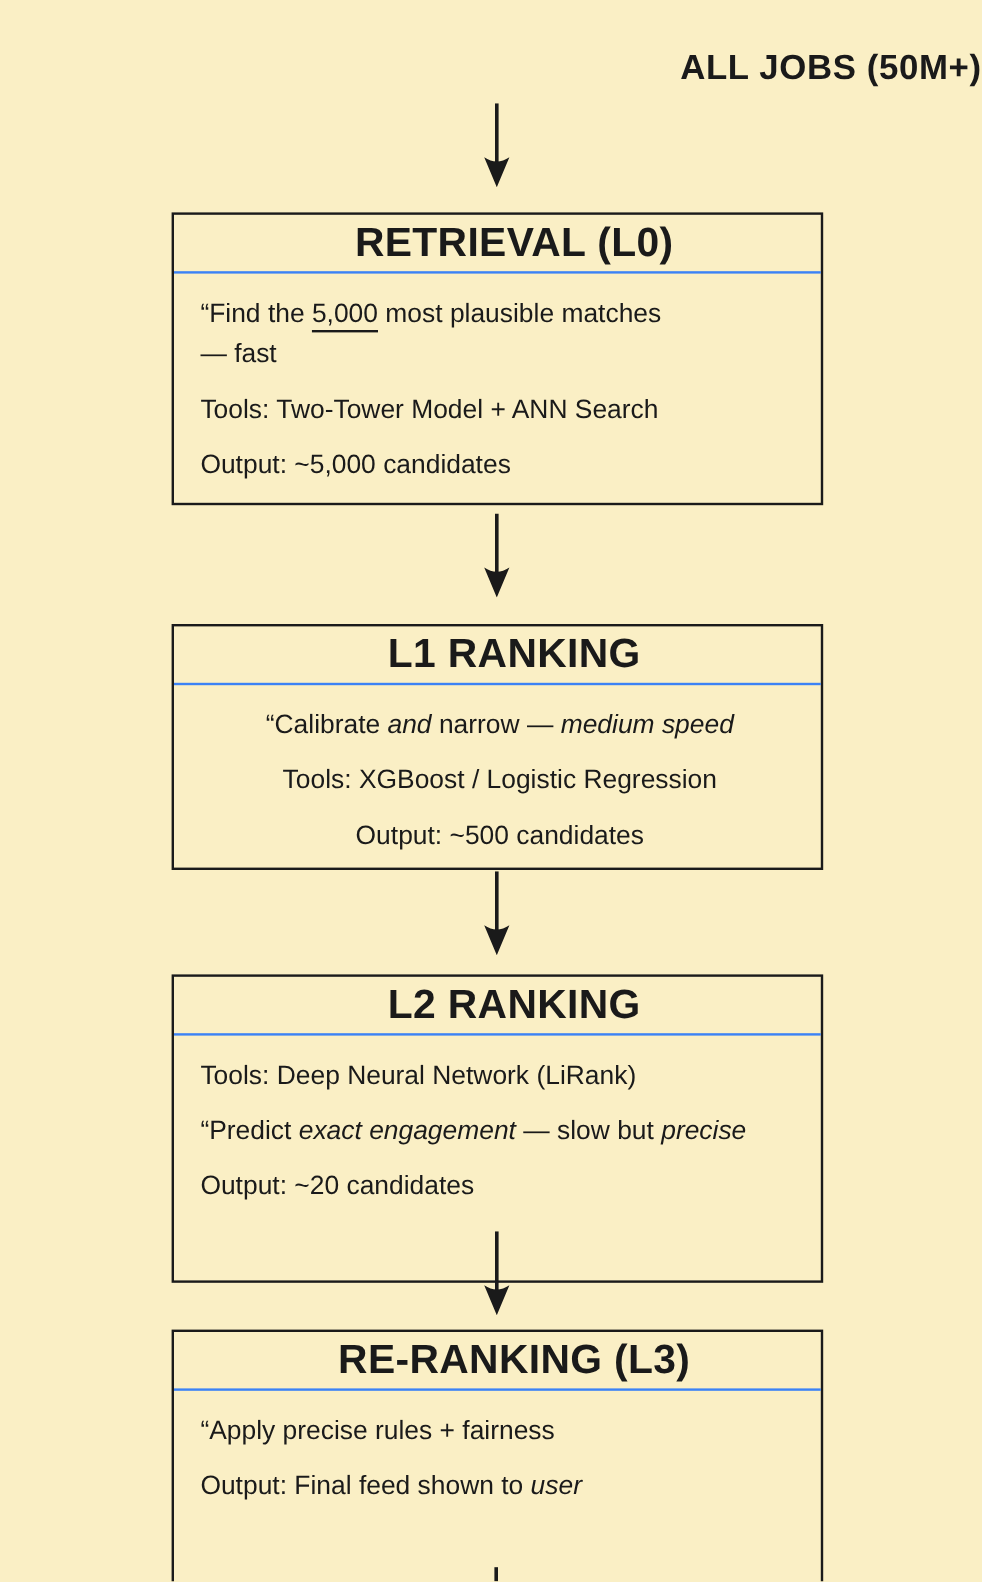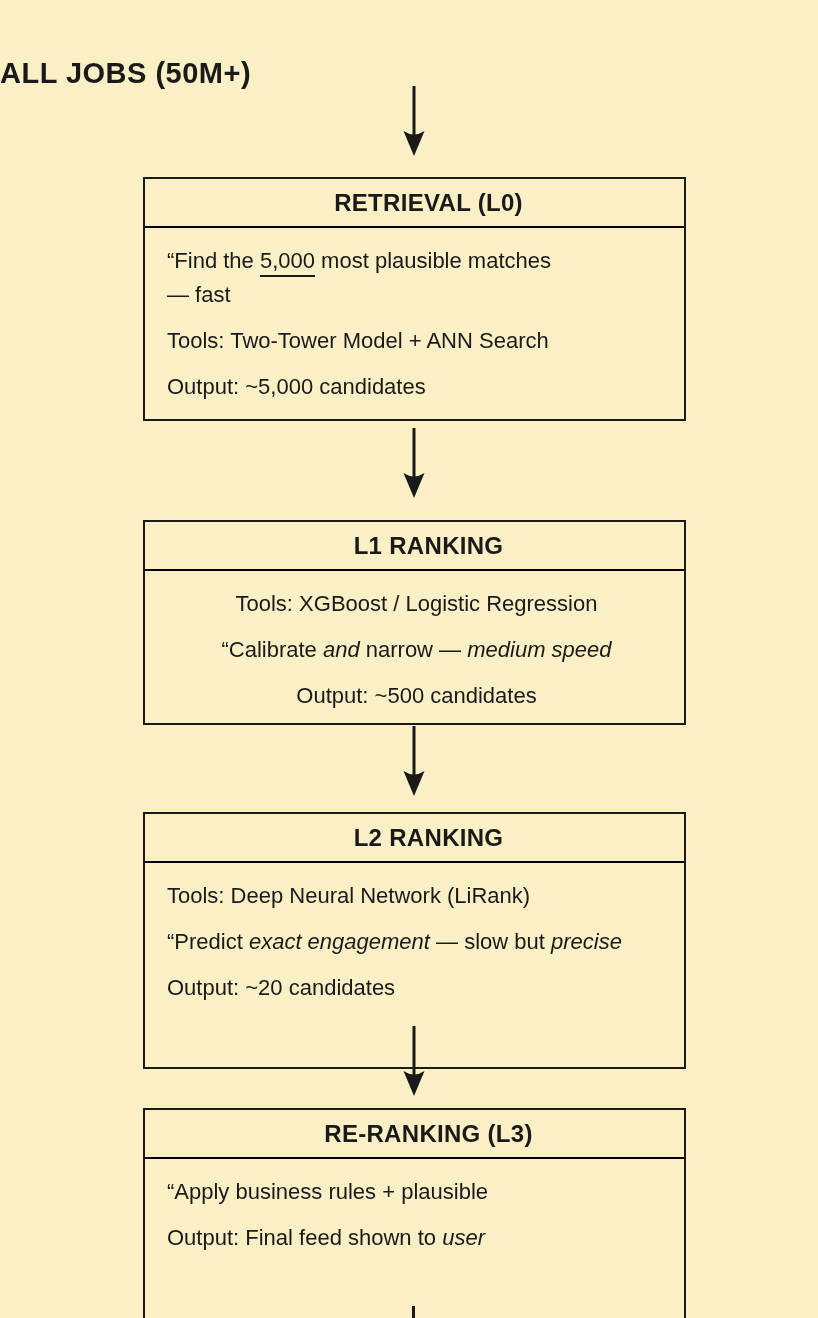--- a/index.html
+++ b/index.html
@@ -1,33 +1,33 @@
 <!DOCTYPE html>
 <html><head>
 <meta charset="utf-8">
 <style>
   html,body{margin:0;padding:0;background:#FAEFC5;}
   .canvas{
     position:relative;width:818px;height:1318px;background:#FAEFC5;
     font-family:"Liberation Sans",sans-serif;color:#1A1A1A;overflow:hidden;
   }
   .title{
-    position:absolute;top:56px;left:0;width:100%;text-align:left;
+    position:absolute;top:40px;left:0;width:100%;text-align:right;
     font-size:29px;font-weight:bold;letter-spacing:.5px;line-height:34px;
   }
   .arrow{position:absolute;left:400px;width:28px;height:70px;}
   .arrow svg{display:block;}
   .stub{position:absolute;left:412px;top:1306px;width:3px;height:12px;background:#1A1A1A;}
   .stage{
     position:absolute;left:143px;width:543px;border:2.5px solid #1A1A1A;
     box-sizing:border-box;background:transparent;
   }
   .stage-header{
-    height:47px;border-bottom:2px solid #000000;display:flex;align-items:center;
-    justify-content:center;font-weight:bold;font-size:24px;letter-spacing:.3px;padding-left:28px;
+    height:47px;border-bottom:2px solid #3b82f6;display:flex;align-items:center;
+    justify-content:center;font-weight:bold;font-size:34px;letter-spacing:.3px;padding-left:28px;
   }
   .stage-body{padding:16px 18px 0 22px;font-size:22px;line-height:34px;}
   .stage-body p{margin:0 0 12px 0;white-space:nowrap;}
   .it{font-style:italic;}
   .ul{text-decoration:underline;text-underline-offset:7px;text-decoration-thickness:2px;}
   
   #stage-0{top:177px;height:244px;}
   #stage-1{top:520px;height:205px;text-align:center;}
   #stage-2{top:812px;height:257px;}
   #stage-3{top:1108px;height:228px;}
@@ -66,22 +66,22 @@
       <line x1="14" y1="0" x2="14" y2="50" stroke="#1A1A1A" stroke-width="3"></line>
       <path d="M14 70 L3.5 45 Q14 52 24.5 45 Z" fill="#1A1A1A"></path>
     </svg>
   </div>
 
   <section class="stage" id="stage-1">
     <div class="stage-header">
       <span>L1 RANKING</span>
     </div>
     <div class="stage-body">
+      <p><span>“Calibrate </span><span class="it">and</span><span> narrow — </span><span class="it">medium speed</span></p>
       <p><span>Tools: XGBoost / Logistic Regression</span></p>
-      <p><span>“Calibrate </span><span class="it">and</span><span> narrow — </span><span class="it">medium speed</span></p>
       <p><span>Output: ~500 candidates</span></p>
     </div>
   </section>
 
   <div class="arrow" id="arrow-2">
     <svg width="28" height="70" viewBox="0 0 28 70">
       <line x1="14" y1="0" x2="14" y2="50" stroke="#1A1A1A" stroke-width="3"></line>
       <path d="M14 70 L3.5 45 Q14 52 24.5 45 Z" fill="#1A1A1A"></path>
     </svg>
   </div>
@@ -102,20 +102,20 @@
       <line x1="14" y1="0" x2="14" y2="50" stroke="#1A1A1A" stroke-width="3"></line>
       <path d="M14 70 L3.5 45 Q14 52 24.5 45 Z" fill="#1A1A1A"></path>
     </svg>
   </div>
 
   <section class="stage" id="stage-3">
     <div class="stage-header">
       <span>RE-RANKING (L3)</span>
     </div>
     <div class="stage-body">
-      <p><span>“Apply business rules + plausible</span></p>
+      <p><span>“Apply precise rules + fairness</span></p>
       <p><span>Output: Final feed shown to </span><span class="it">user</span></p>
     </div>
   </section>
 
   <div class="stub"></div>
 
 </div>
 
 </body></html>

